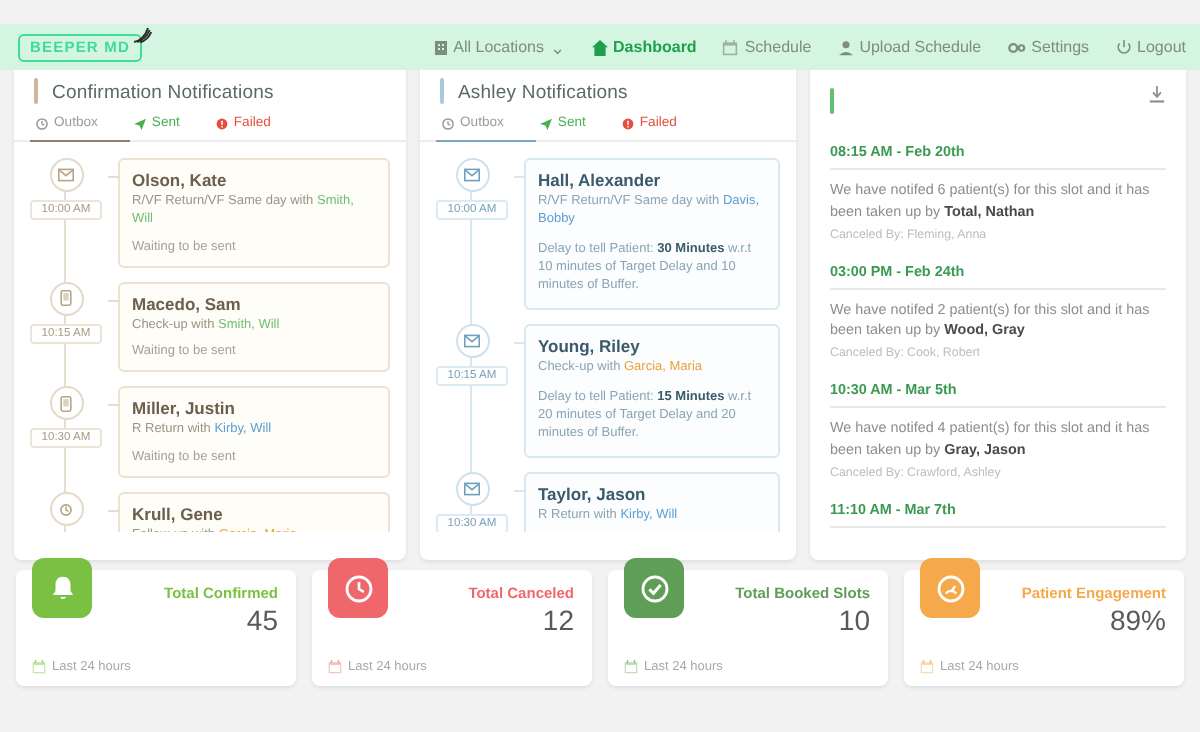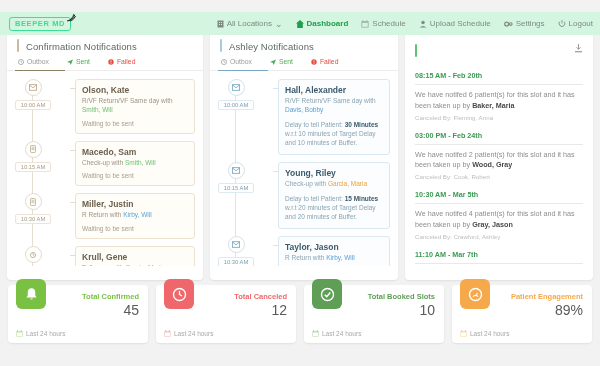--- a/index.html
+++ b/index.html
@@ -117,21 +117,21 @@
   .panel.delay .tl-bubble { border-color: #cfe1ec; color: #6fa1bd; }
   .tl-time {
     margin-top: 4px;
     font-size: 5.8px; text-align: center; color: #a89a83;
     background: #fff; border: 1px solid #ece4d7; border-radius: 2px;
     padding: 1px 0; position: relative; z-index: 2;
   }
   .panel.delay .tl-time { color: #78a0b8; border-color: #dcebf3; }
 
   .tl-card {
-    flex: 1; margin-left: 24px;
+    flex: 1; margin-left: 8px;
     border: 1px solid #ece2cf; border-radius: 3px;
     background: #fffdf8;
     padding: 5px 6px 6px 6px;
     position: relative;
   }
   .panel.delay .tl-card { border-color: #d9e8f1; background: #fbfdfe; }
   .tl-card:before {
     content:""; position: absolute; left: -6px; top: 8px; width: 6px; height: 1px;
     background: #e5ddd0;
   }
@@ -477,21 +477,21 @@
         <svg width="9" height="9" viewBox="0 0 10 10">
           <path d="M5 0 L5 5.5 M2.8 3.6 L5 6 L7.2 3.6" stroke="#8f8f8f" stroke-width="1" fill="none"></path>
           <rect x="1" y="8" width="8" height="1.2" fill="#8f8f8f"></rect>
         </svg>
       </span>
     </div>
     <div class="slots">
       <div>
         <div class="slot-time">08:15 AM - Feb 20th</div>
         <div class="slot-body">
-          <span>We have notifed 6 patient(s) for this slot and it has been taken up by </span><b>Baker, Maria</b>
+          <span>We have notifed 6 patient(s) for this slot and it has been taken up by </span><b>Total, Nathan</b>
         </div>
         <div class="slot-cancel">Canceled By: Fleming, Anna</div>
       </div>
       <div>
         <div class="slot-time">03:00 PM - Feb 24th</div>
         <div class="slot-body">
           <span>We have notifed 2 patient(s) for this slot and it has been taken up by </span><b>Wood, Gray</b>
         </div>
         <div class="slot-cancel">Canceled By: Cook, Robert</div>
       </div>

